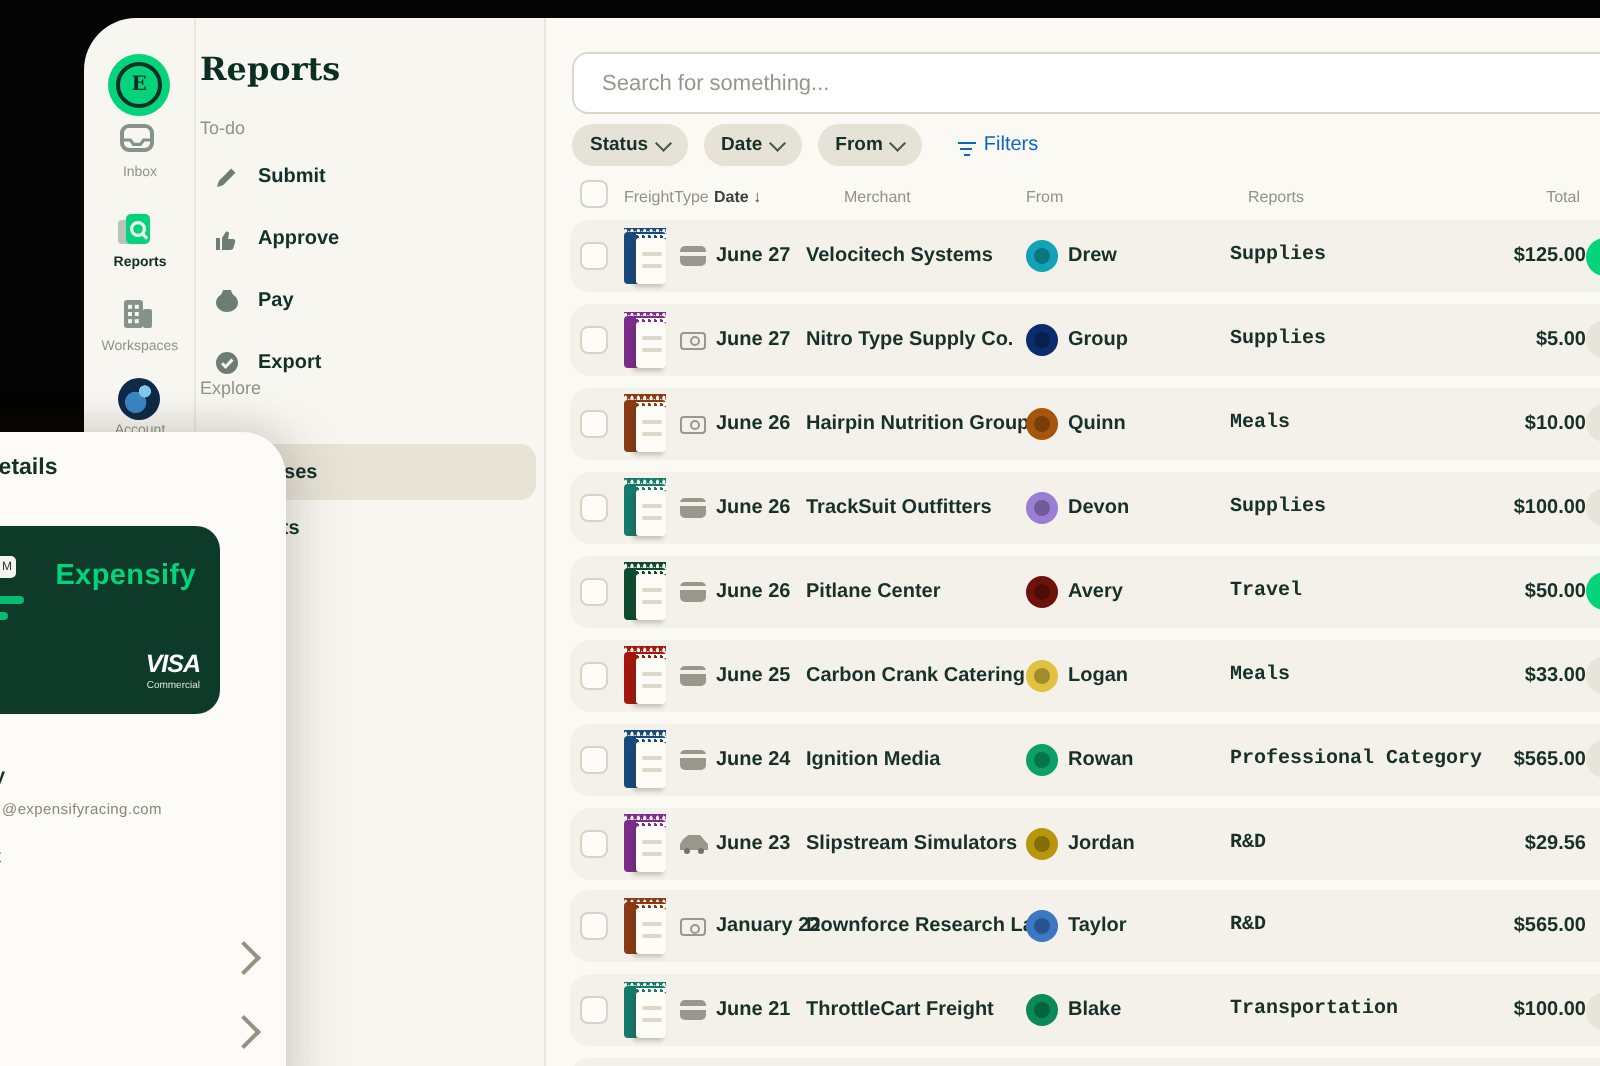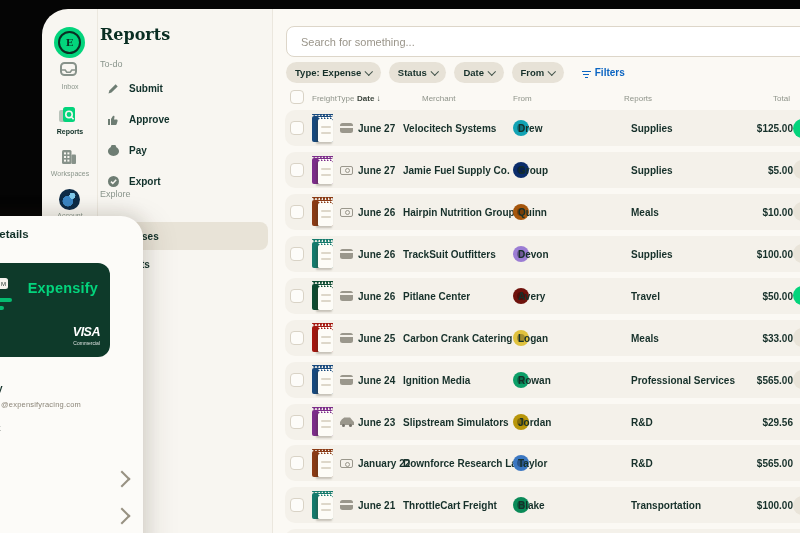--- a/index.html
+++ b/index.html
@@ -36,21 +36,21 @@
   
   #search-bar{left:286px;top:26px;width:560px;height:31px;background:#ffffff;border:1px solid #ddd6c9;
         border-radius:8px;box-sizing:border-box;padding:0 14px;font-size:11px;color:#3c4a42;outline:none;}
   #search-bar::placeholder{color:#9a958a;}
   #chip-row{left:286px;top:62px;display:flex;align-items:center;gap:8px;}
   .chip{height:21px;display:inline-flex;align-items:center;gap:5px;padding:0 9px;background:#e7e2d7;
         border-radius:11px;font-size:9.5px;font-weight:bold;color:#16302a;}
   .caret{width:4.5px;height:4.5px;border-right:1.5px solid #43544b;border-bottom:1.5px solid #43544b;
         transform:rotate(45deg) translate(-1px,-1px);}
   #filters-link{display:inline-flex;align-items:flex-end;gap:4px;margin-left:10px;
-        font-size:10px;font-weight:bold;color:#0b65c2;}
+        font-size:10px;font-weight:normal;color:#0b65c2;}
   #filter-icon b{display:block;height:1.4px;background:#0b65c2;margin:1.6px auto 0;}
   #filter-icon b:nth-child(1){width:9px;margin-top:0;}
   #filter-icon b:nth-child(2){width:6px;}
   #filter-icon b:nth-child(3){width:3px;}
 
   
   .th{font-size:8px;color:#8f948a;top:94px;}
   .th.sorted{color:#39423a;font-weight:bold;}
   #header-cb{left:290px;top:90px;}
   .cb{width:14px;height:14px;background:#fdfcf9;border:1.5px solid #d9d3c6;border-radius:4px;box-sizing:border-box;}
@@ -82,22 +82,22 @@
   .t-car::before{content:"";position:absolute;inset:0;background:#9a978c;
         clip-path:polygon(0 55%,12% 30%,30% 10%,72% 10%,88% 38%,100% 55%,100% 85%,0 85%);}
   .t-car::after{content:"";position:absolute;left:2px;bottom:0;width:3px;height:3px;border-radius:50%;
         background:#74726a;box-shadow:7px 0 0 #74726a;}
 
   .cell{position:absolute;top:50%;transform:translateY(-50%);font-size:10px;font-weight:bold;color:#16302a;white-space:nowrap;}
   .c-date{left:73px;}
   .c-merchant{left:118px;}
   .avatar{position:absolute;left:228px;top:10px;width:16px;height:16px;border-radius:50%;background:var(--av);}
   .avatar::after{content:"";position:absolute;left:4px;top:4px;width:8px;height:8px;border-radius:50%;background:rgba(0,0,0,.28);}
-  .c-from{left:233px;}
-  .c-category{left:346px;}
+  .c-from{left:249px;}
+  .c-category{left:330px;font-family:Liberation Mono, monospace;}
   .c-total{left:auto;right:38px;}
   .badge{position:absolute;left:508px;top:8.5px;width:30px;height:19px;border-radius:10px;}
   .badge-green{background:#03d47c;}
   .badge-gray{background:#e9e4d9;}
 
   
   #overlay{left:-120px;top:216px;width:263px;height:340px;background:#fcfbf8;border-top-right-radius:22px;
         box-shadow:0 -3px 18px rgba(50,42,28,.14),14px 0 26px rgba(50,42,28,.08);}
   #overlay-title{left:-9px;top:228px;font-size:11.5px;font-weight:bold;color:#123128;}
   #vcard{left:-62px;top:263px;width:172px;height:94px;background:#0e3a2a;border-radius:12px;}
@@ -194,24 +194,20 @@
   <div class="abs section-label" style="left:100px;top:189px">Explore</div>
   <div class="abs explore-pill"></div>
   <div class="abs explore-label" style="top:231px">Expenses</div>
   <div class="abs explore-label" style="top:259px">Reports</div>
   <div class="abs explore-label" style="top:289px">Chats</div>
 
   <input class="abs" id="search-bar" type="text" placeholder="Search for something..." style="">
 
   <div class="abs" id="chip-row">
     <div class="chip">
-      <span>Type: Expense</span>
-      <i class="caret"></i>
-    </div>
-    <div class="chip">
       <span>Status</span>
       <i class="caret"></i>
     </div>
     <div class="chip">
       <span>Date</span>
       <i class="caret"></i>
     </div>
     <div class="chip">
       <span>From</span>
       <i class="caret"></i>
@@ -258,21 +254,21 @@
         <div class="cb"></div>
         <div class="receipt" style="--rc: #7c2c8a;">
           <div class="r-back"></div>
           <div class="r-front">
             <i></i>
             <i></i>
           </div>
         </div>
         <span class="ticon t-cash"></span>
         <span class="cell c-date">June 27</span>
-        <span class="cell c-merchant">Jamie Fuel Supply Co.</span>
+        <span class="cell c-merchant">Nitro Type Supply Co.</span>
         <span class="avatar" style="--av: #0b2d6b;"></span>
         <span class="cell c-from">Group</span>
         <span class="cell c-category">Supplies</span>
         <span class="cell c-total">$5.00</span>
         <span class="badge badge-gray"></span>
       </div>
       <div class="row" style="top: 193.86px;">
         <div class="cb"></div>
         <div class="receipt" style="--rc: #8a3a14;">
           <div class="r-back"></div>
@@ -351,21 +347,21 @@
           <div class="r-front">
             <i></i>
             <i></i>
           </div>
         </div>
         <span class="ticon t-card"></span>
         <span class="cell c-date">June 24</span>
         <span class="cell c-merchant">Ignition Media</span>
         <span class="avatar" style="--av: #0c9f68;"></span>
         <span class="cell c-from">Rowan</span>
-        <span class="cell c-category">Professional Services</span>
+        <span class="cell c-category">Professional Category</span>
         <span class="cell c-total">$565.00</span>
         <span class="badge badge-gray"></span>
       </div>
       <div class="row" style="top: 403.51px;">
         <div class="cb"></div>
         <div class="receipt" style="--rc: #7c2c8a;">
           <div class="r-back"></div>
           <div class="r-front">
             <i></i>
             <i></i>

